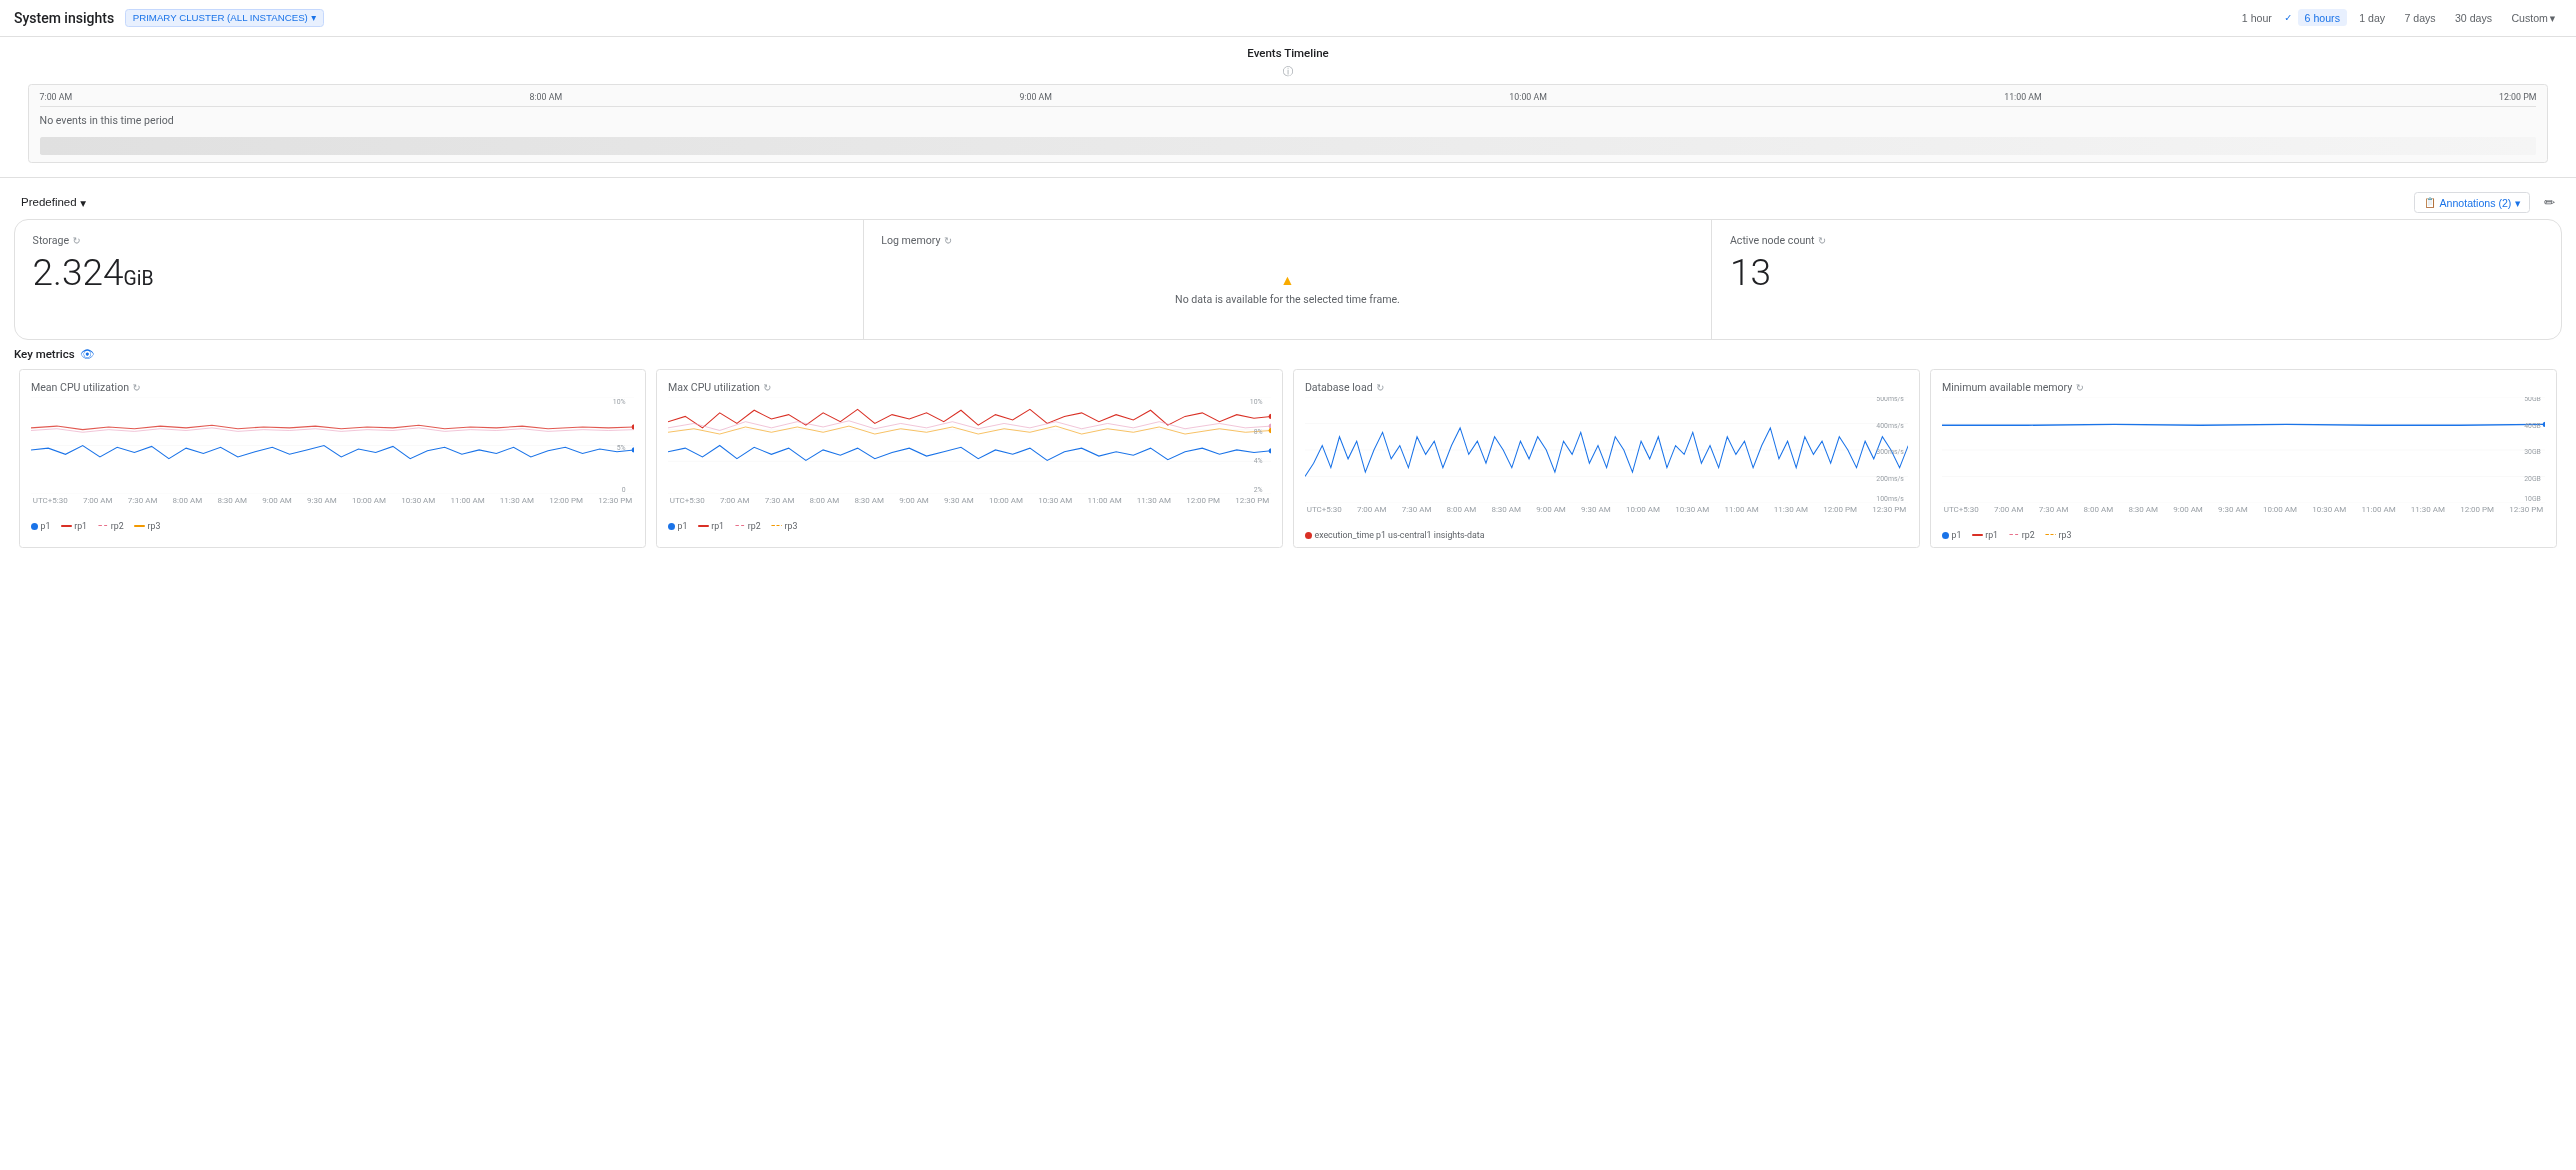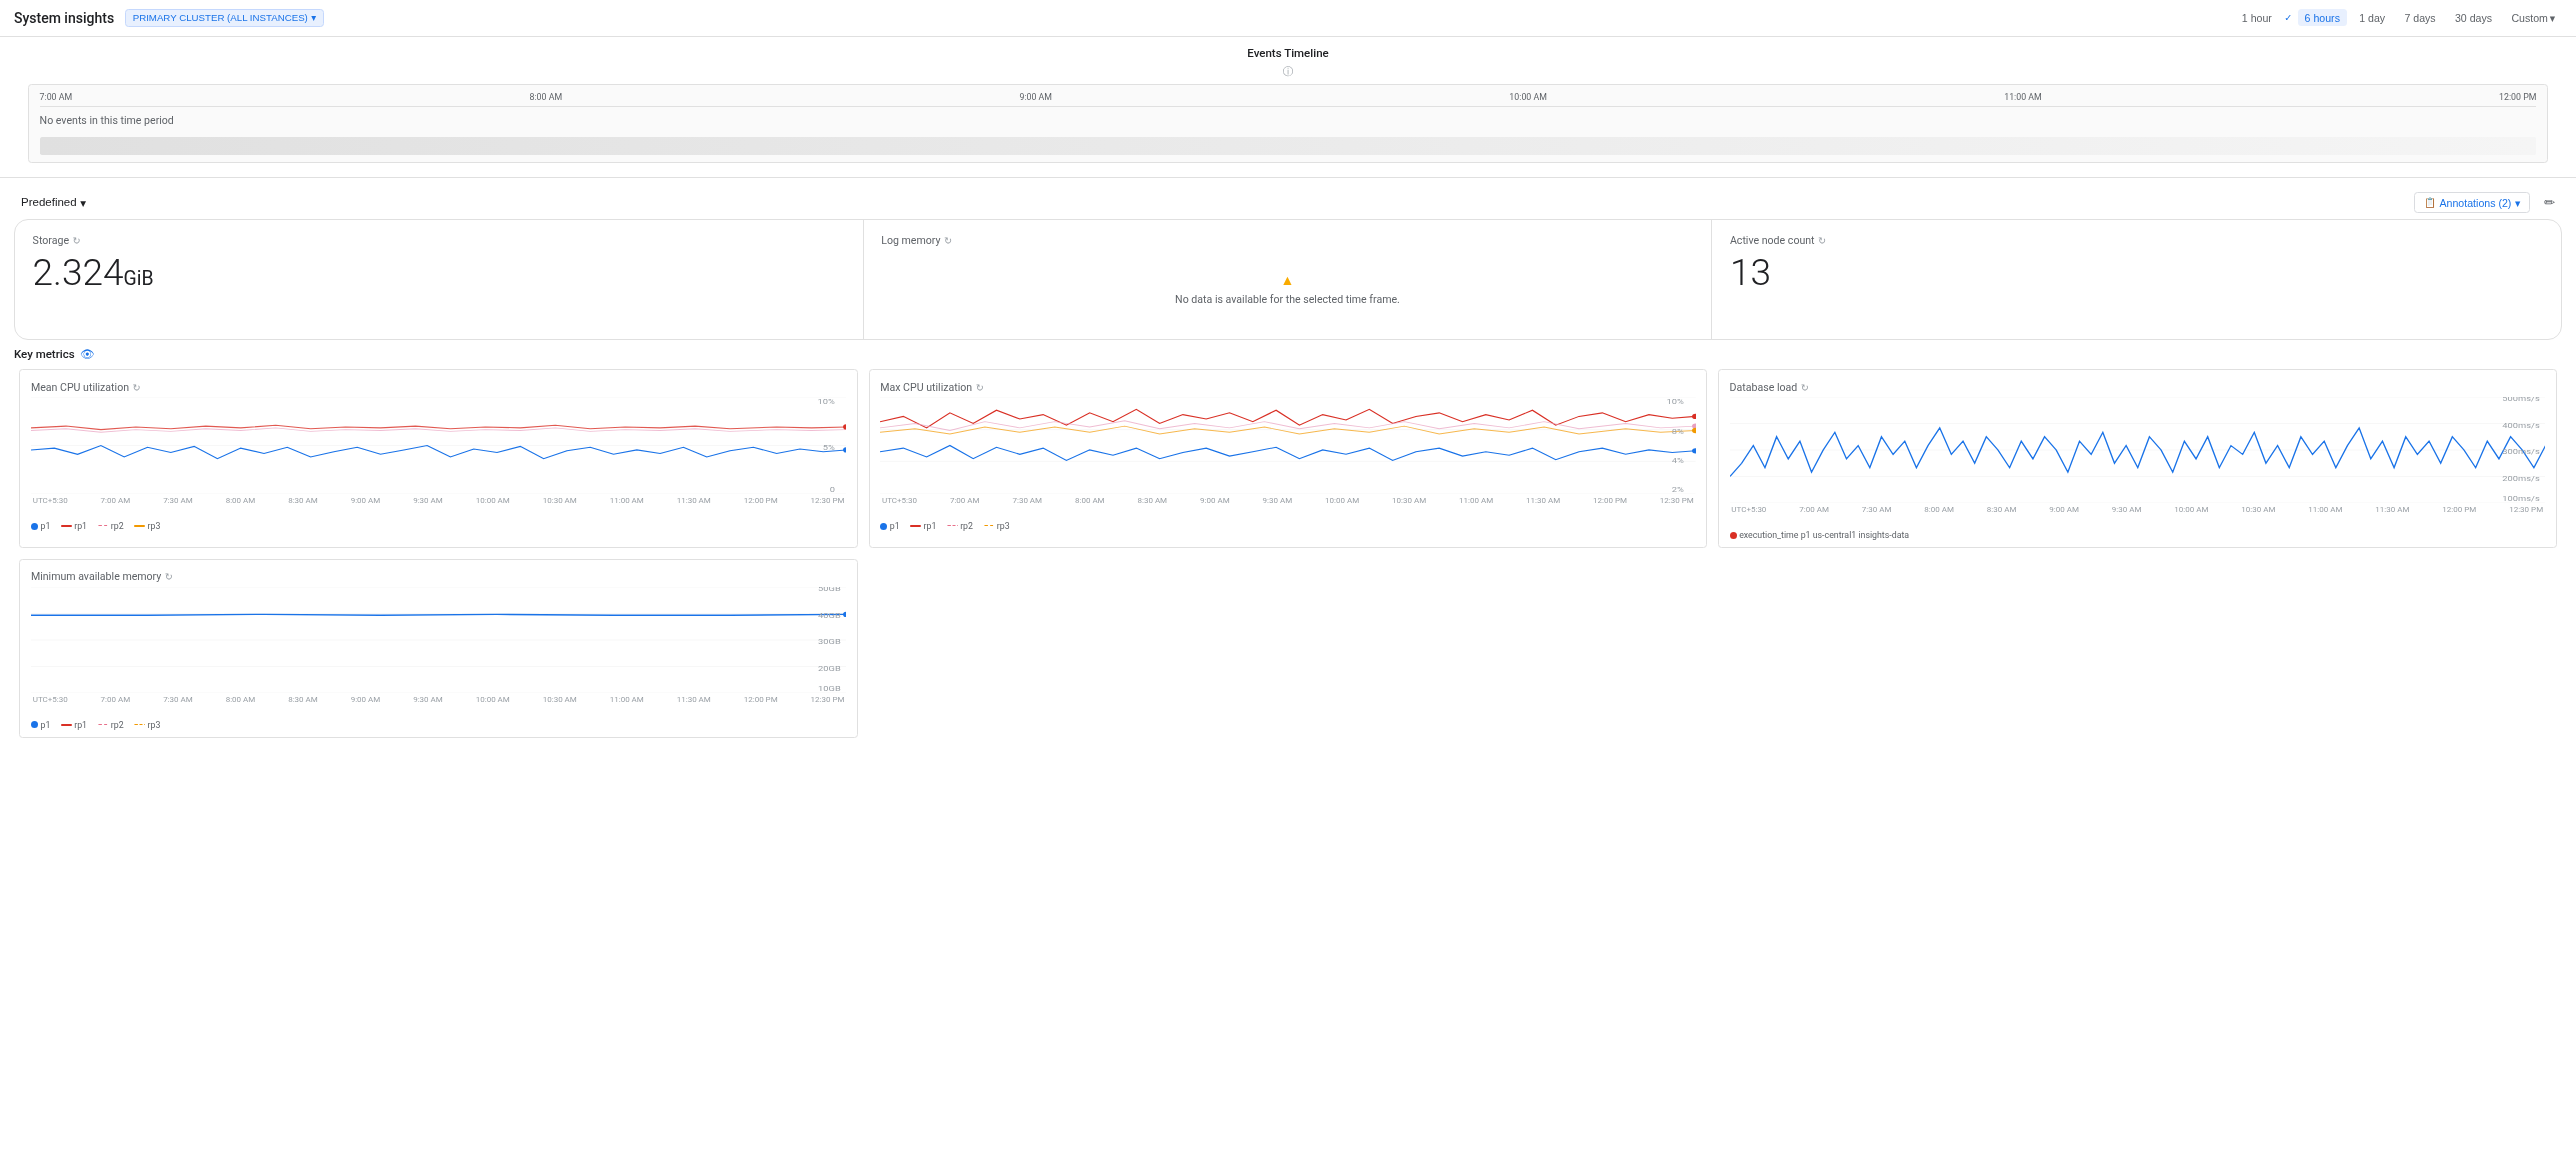--- a/index.html
+++ b/index.html
@@ -377,21 +377,21 @@
   </div>
 </div>
 
 <div class="key-metrics-section">
   <div class="key-metrics-title">
     <span>Key metrics</span>
     <span class="eye-icon" style="color:#1a73e8;font-size:11.5px;">👁</span>
   </div>
 </div>
 
-<div style="display:grid;grid-template-columns:1fr 1fr 1fr;gap:0;margin:0 14px;">
+<div style="display:grid;grid-template-columns:1fr 1fr 1fr 1fr;gap:0;margin:0 14px;">
 
   <div class="chart-card">
     <div class="chart-title">
       <span>Mean CPU utilization</span>
       <span class="refresh-icon">↻</span>
     </div>
     <div class="chart-area">
       <svg viewBox="0 0 700 110" preserveAspectRatio="none" style="font-size:13px">
 
         <line x1="0" y1="0" x2="700" y2="0" stroke="#f0f0f0" stroke-width="0.5"></line>

